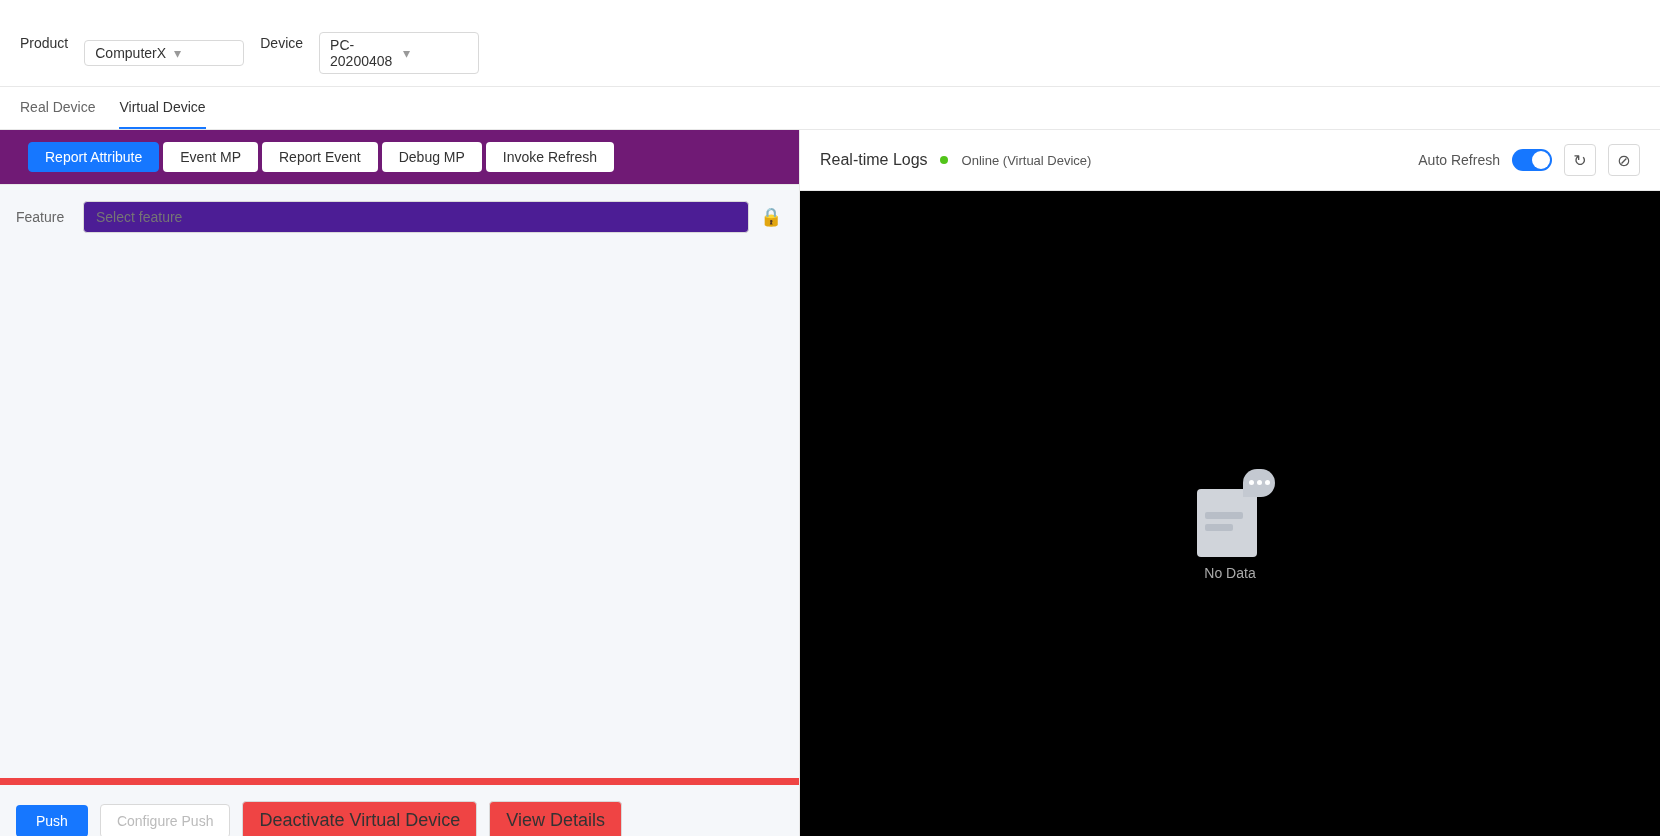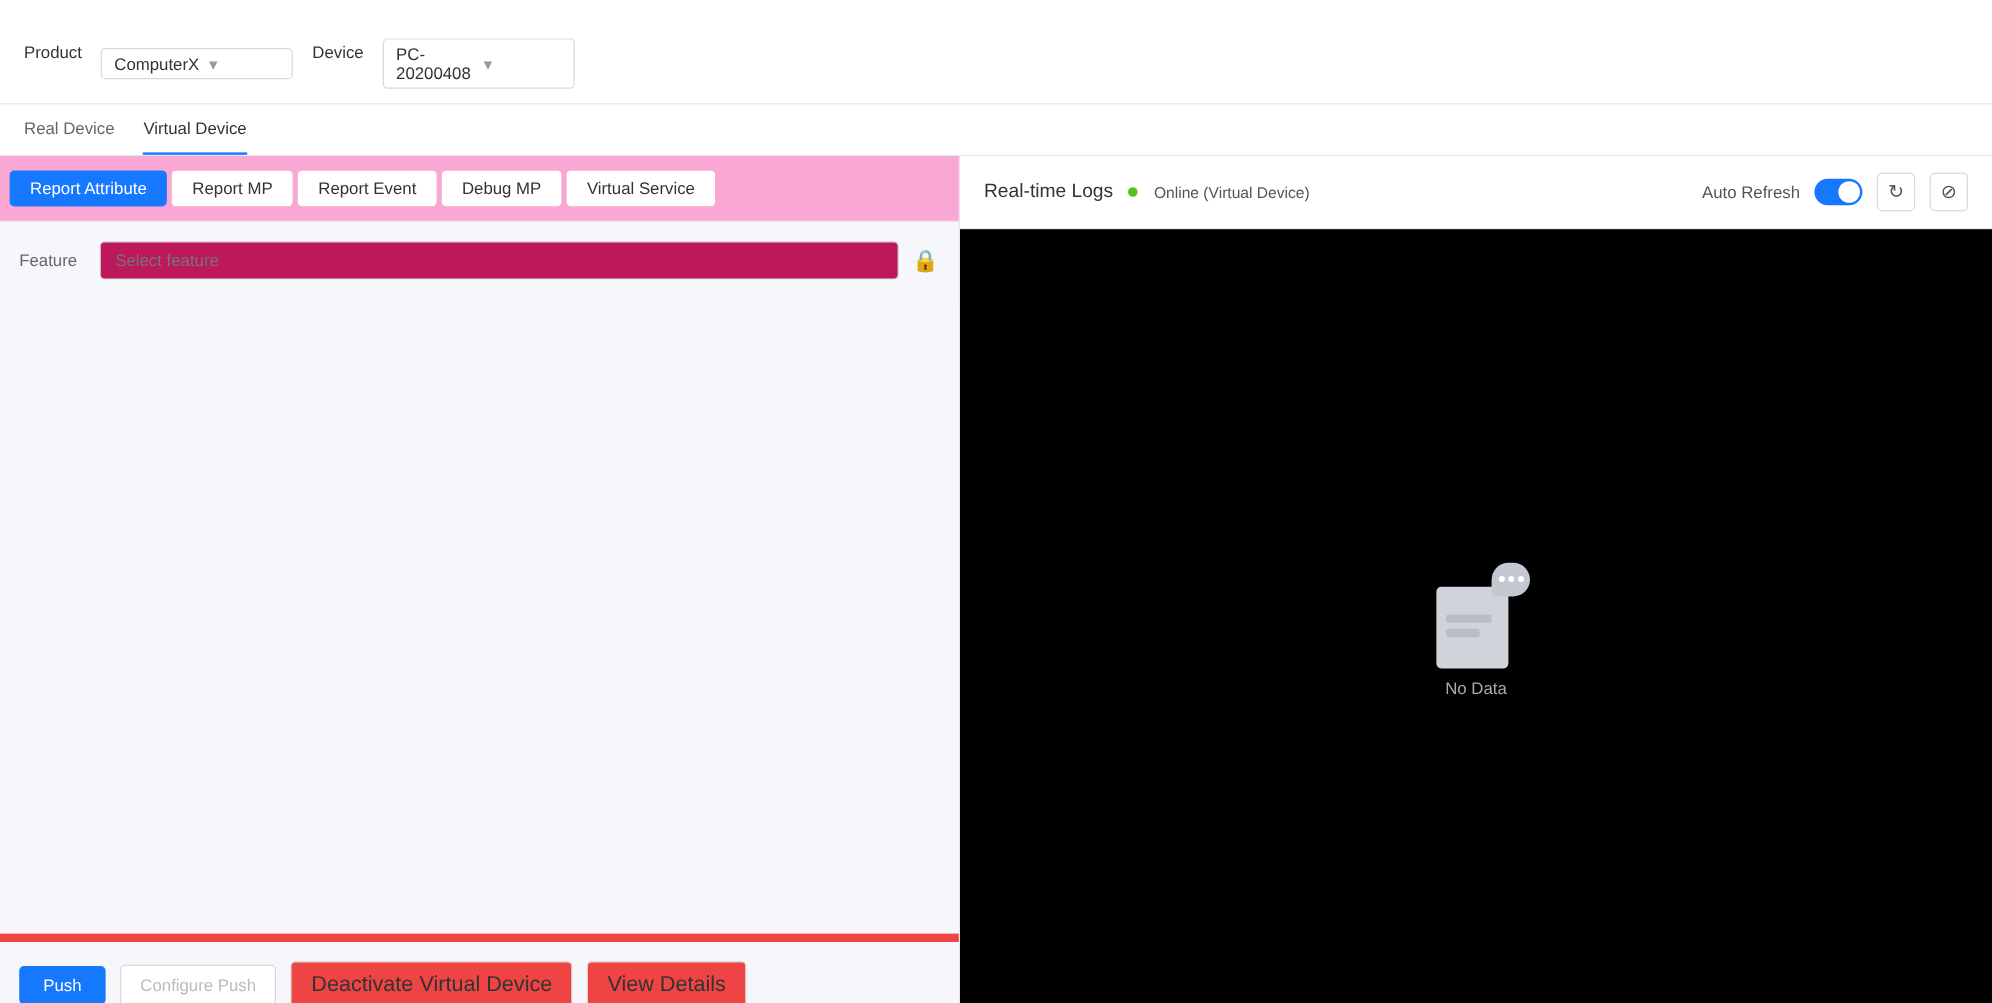--- a/index.html
+++ b/index.html
@@ -36,23 +36,23 @@
       display: flex; height: calc(100vh - 110px);
     }
 
     .left-panel {
       flex: 0 0 800px; border-right: 1px solid #e8e8e8;
       display: flex; flex-direction: column;
       background: #f5f7fa;
     }
 
     .inner-tabs {
-      display: flex; background: #f9a8d4;
-      border-bottom: 1px solid #e8e8e8;
-      padding: 12px 8px; gap: 4px;
+      display: flex; background: #701a75;
+      border-bottom: 1px solid #e8e8e8;
+      padding: 12px 28px; gap: 4px;
     }
     .inner-tab {
       padding: 6px 16px; border-radius: 4px; cursor: pointer;
       font-size: 14px; color: #333;
       border: 1px solid transparent;
     }
     .inner-tab.active {
       background: #1677ff; color: #fff; border-color: #1677ff;
     }
     .inner-tab:not(.active) {
@@ -60,21 +60,21 @@
     }
 
     .feature-row {
       display: flex; align-items: center; gap: 12px;
       padding: 16px;
     }
     .feature-label { color: #666; font-size: 14px; min-width: 55px; }
     .feature-input {
       flex: 1; border: 1px solid #d9d9d9; border-radius: 4px;
       padding: 7px 12px; font-size: 14px; color: #bbb;
-      background: #be185d; outline: none;
+      background: #4c1d95; outline: none;
     }
     .lock-icon { color: #1677ff; font-size: 18px; cursor: pointer; }
 
     .panel-body { flex: 1; background: #f5f7fa; }
 
     .bottom-actions {
       display: flex; align-items: center; gap: 12px;
       padding: 16px;
       background: #f5f7fa;
       border-top: 7px solid #ef4444;
@@ -160,30 +160,30 @@
 
 <div class="main-content">
 
   <div class="left-panel">
 
     <div class="inner-tabs">
       <div class="inner-tab active">
         <span>Report Attribute</span>
       </div>
       <div class="inner-tab">
-        <span>Report MP</span>
+        <span>Event MP</span>
       </div>
       <div class="inner-tab">
         <span>Report Event</span>
       </div>
       <div class="inner-tab">
         <span>Debug MP</span>
       </div>
       <div class="inner-tab">
-        <span>Virtual Service</span>
+        <span>Invoke Refresh</span>
       </div>
     </div>
 
     <div class="feature-row">
       <span class="feature-label">Feature</span>
       <input class="feature-input" type="text" placeholder="Select feature" style="">
       <span class="lock-icon">🔒</span>
     </div>
 
     <div class="panel-body"></div>

